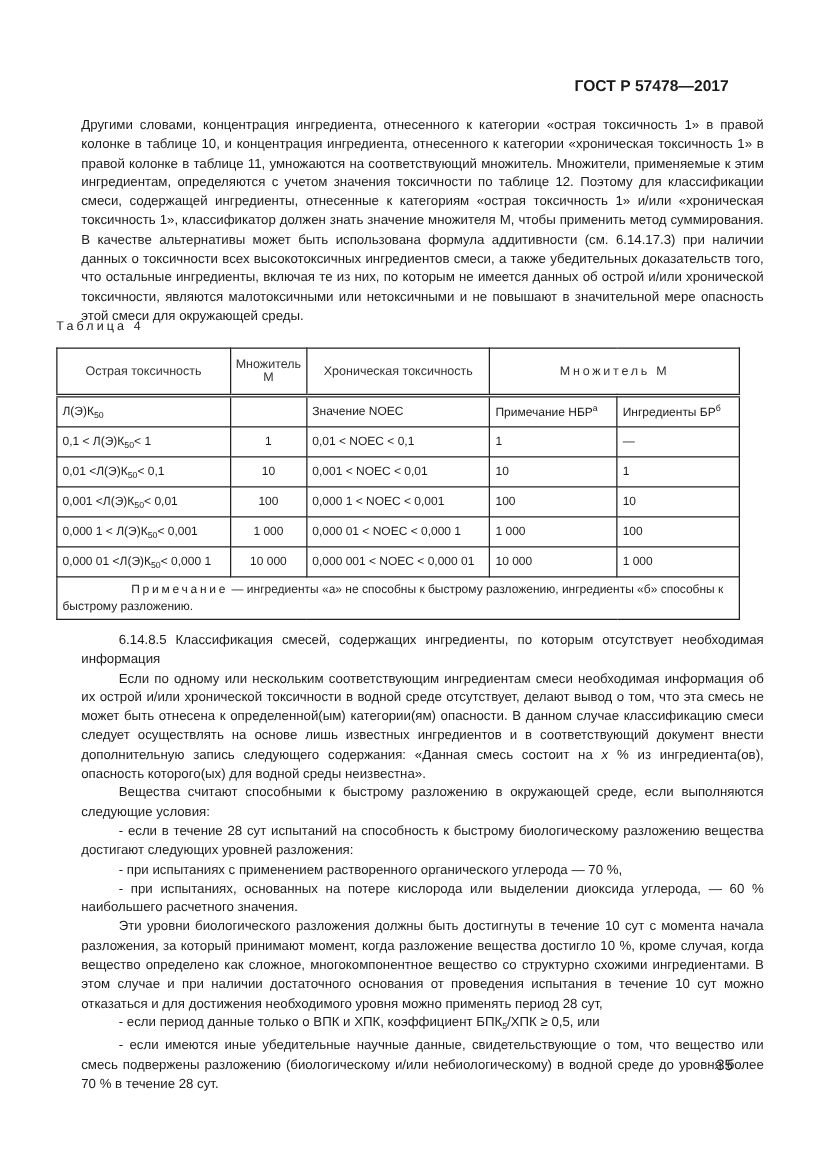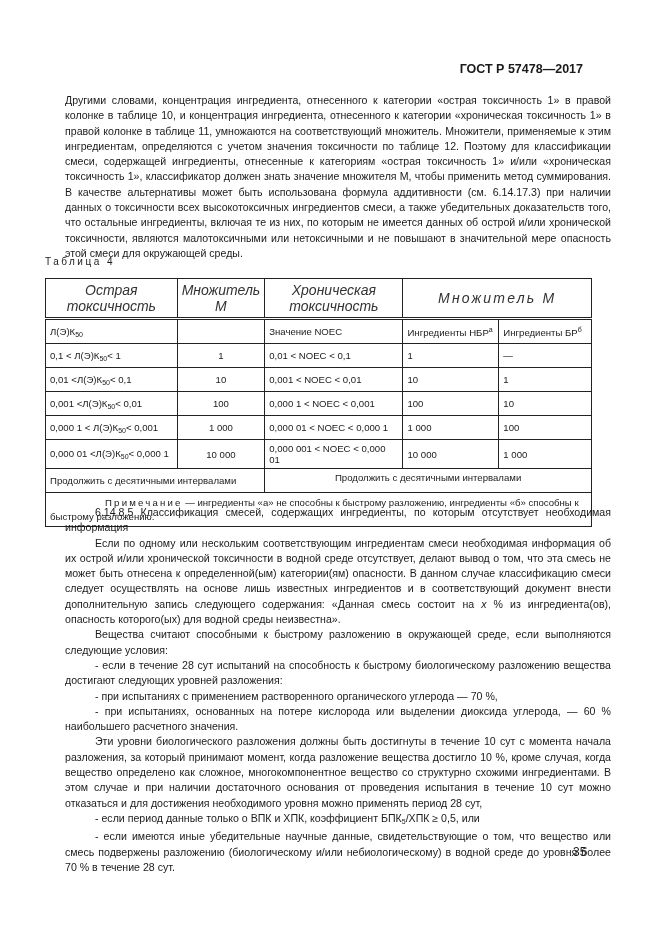--- a/index.html
+++ b/index.html
@@ -5,21 +5,21 @@
   html, body { margin:0; padding:0; background:#ffffff; }
   body { width:661px; height:935px; position:relative; overflow:hidden;
          font-family:"Liberation Sans", sans-serif; color:#1a1a1a; }
   .header { position:absolute; top:62px; right:78px; font-weight:bold; font-size:12.5px; }
   .text { position:absolute; left:45px; width:546px; font-size:10.6px; line-height:15.3px; text-align:justify;margin-left:20px; }
   .text p { margin:0; }
   .indent { text-indent:30px; }
   .caption { position:absolute; left:45px; top:281px; font-size:10px; letter-spacing:2.5px; }
   table.t12 { position:absolute; left:45px; top:278px; width:547px; border-collapse:collapse; font-size:9.6px; }
   table.t12 td { border:1px solid #222; padding:3px 4px; height:17px; vertical-align:middle; }
-  table.t12 .hd td { font-size:14px; text-align:center; color:#333; height:30px; border-bottom:3px double #222;font-style:italic; }
+  table.t12 .hd td { font-size:10px; text-align:center; color:#333; height:30px; border-bottom:3px double #222; }
   .c { text-align:center; }
   sub { font-size:7px; vertical-align:-2px; }
   sup { font-size:7px; vertical-align:4px; }
   .note-row td { padding:5px 4px; line-height:13.5px; }
   .spaced { letter-spacing:2.2px;padding-left:25px; }
   .pagenum { position:absolute; left:573px; top:845px; font-size:12px; }
 </style>
 </head>
 <body>
 
@@ -43,21 +43,21 @@
       <tr class="hd">
     <td>Острая токсичность</td>
     <td>Множитель М</td>
     <td>Хроническая токсичность</td>
     <td colspan="2" class="spaced">Множитель М</td>
   </tr>
   <tr>
     <td><span>Л(Э)К</span><sub>50</sub></td>
     <td></td>
     <td>Значение NOEC</td>
-    <td><span>Ингредиенты НБР</span><sup>а</sup></td>
+    <td><span>Примечание НБР</span><sup>а</sup></td>
     <td><span>Ингредиенты БР</span><sup>б</sup></td>
   </tr>
   <tr>
     <td><span>0,1 &lt; Л(Э)К</span><sub>50</sub><span>&lt; 1</span></td>
     <td class="c">1</td>
     <td>0,01 &lt; NOEC &lt; 0,1</td>
     <td>1</td>
     <td>—</td>
   </tr>
   <tr>
@@ -81,24 +81,20 @@
     <td>1 000</td>
     <td>100</td>
   </tr>
   <tr>
     <td><span>0,000 01 &lt;Л(Э)К</span><sub>50</sub><span>&lt; 0,000 1</span></td>
     <td class="c">10 000</td>
     <td>0,000 001 &lt; NOEC &lt; 0,000 01</td>
     <td>10 000</td>
     <td>1 000</td>
   </tr>
-  <tr>
-    <td colspan="2" style="text-align:justify; line-height:12px;">Продолжить с десятичными интервалами</td>
-    <td colspan="3" class="c" style="vertical-align:top;">Продолжить с десятичными интервалами</td>
-  </tr>
   <tr class="note-row">
     <td colspan="5"><span style="display:inline-block; width:30px;"></span><span class="spaced">Примечание</span><span> — ингредиенты «а» не способны к быстрому разложению, ингредиенты «б» способны к быстрому разложению.</span></td>
   </tr>
 </tbody>
   </table>
 
 <div class="text" style="top:505px;">
   <p class="indent">6.14.8.5 Классификация смесей, содержащих ингредиенты, по которым отсутствует необходимая информация</p>
   <p class="indent"><span>Если по одному или нескольким соответствующим ингредиентам смеси необходимая информация об их острой и/или хронической токсичности в водной среде отсутствует, делают вывод о том, что эта смесь не может быть отнесена к определенной(ым) категории(ям) опасности. В данном случае классификацию смеси следует осуществлять на основе лишь известных ингредиентов и в соответствующий документ внести дополнительную запись следующего содержания: «Данная смесь состоит на </span><i>x</i><span> % из ингредиента(ов), опасность которого(ых) для водной среды неизвестна».</span></p>
   <p class="indent">Вещества считают способными к быстрому разложению в окружающей среде, если выполняются следующие условия:</p>

